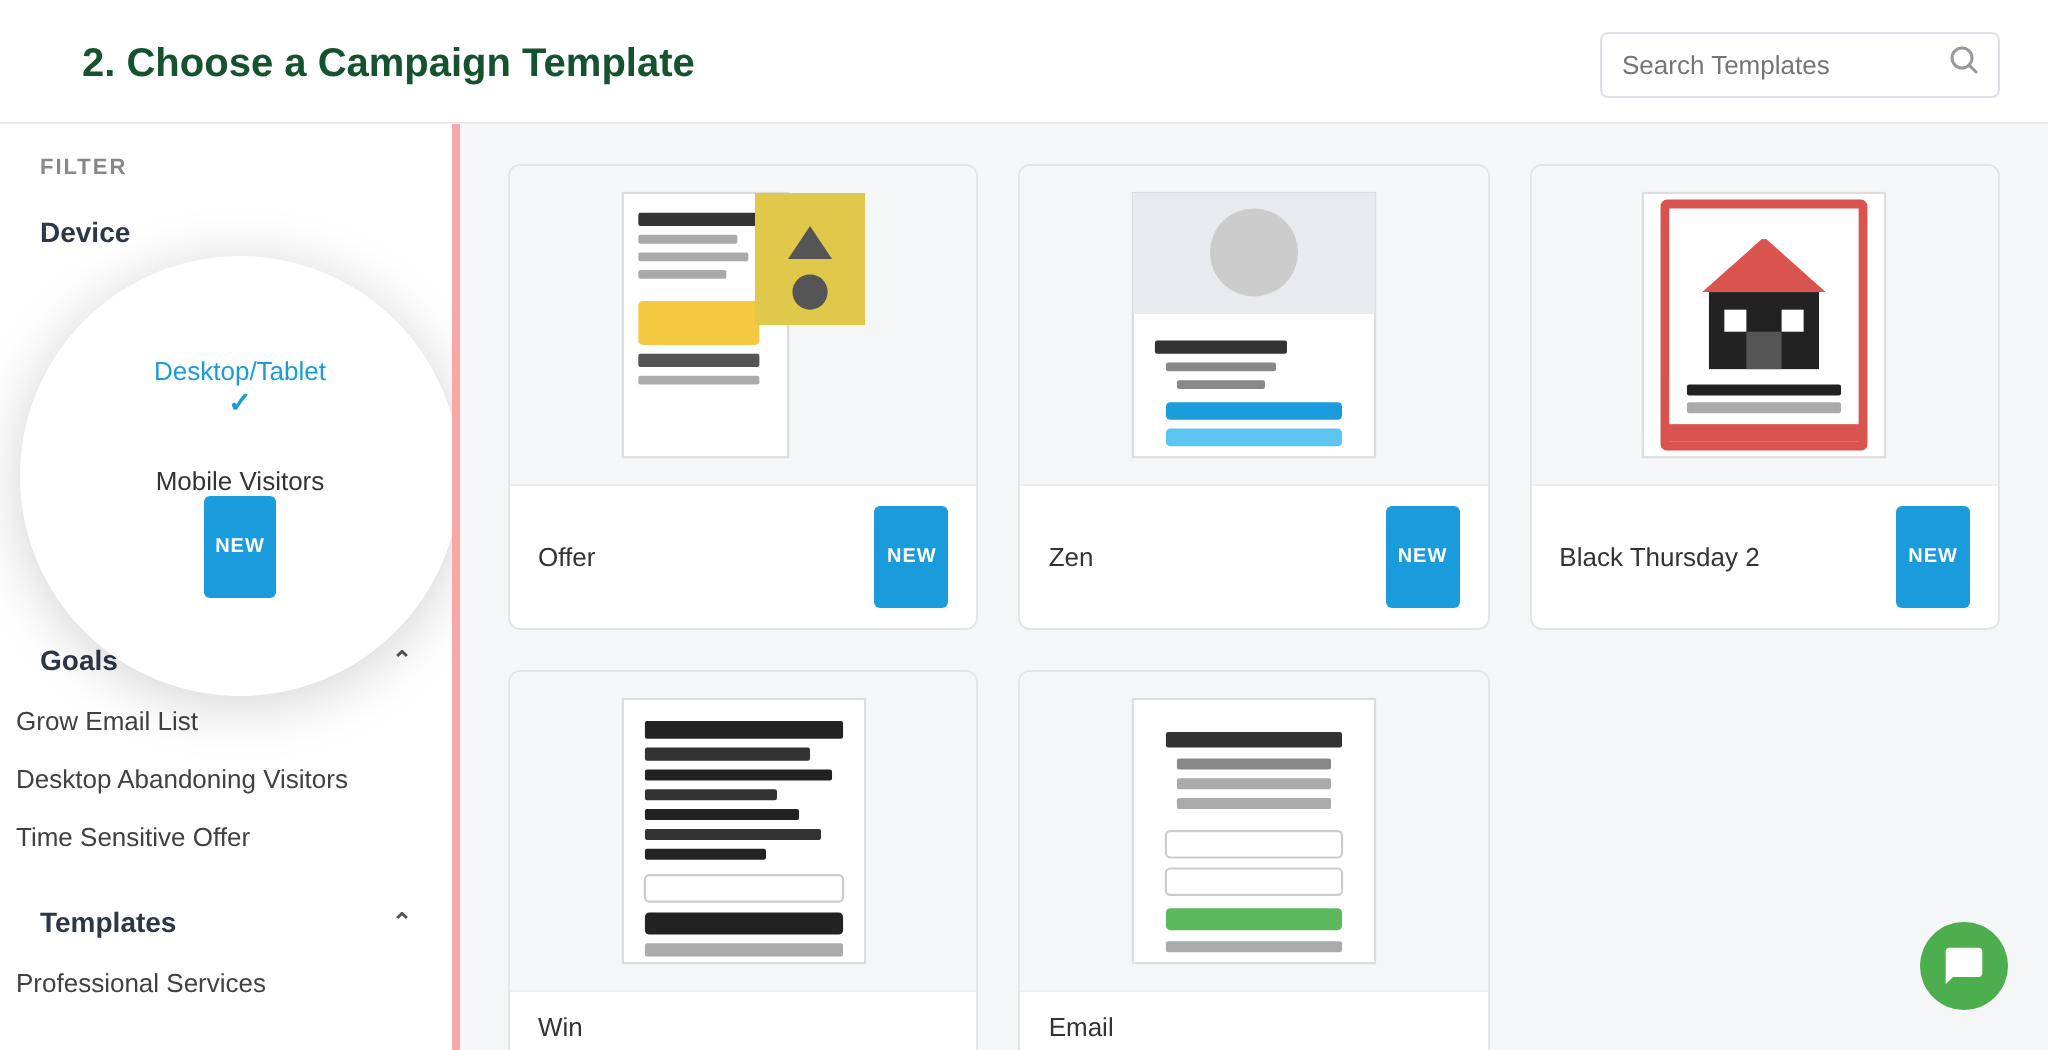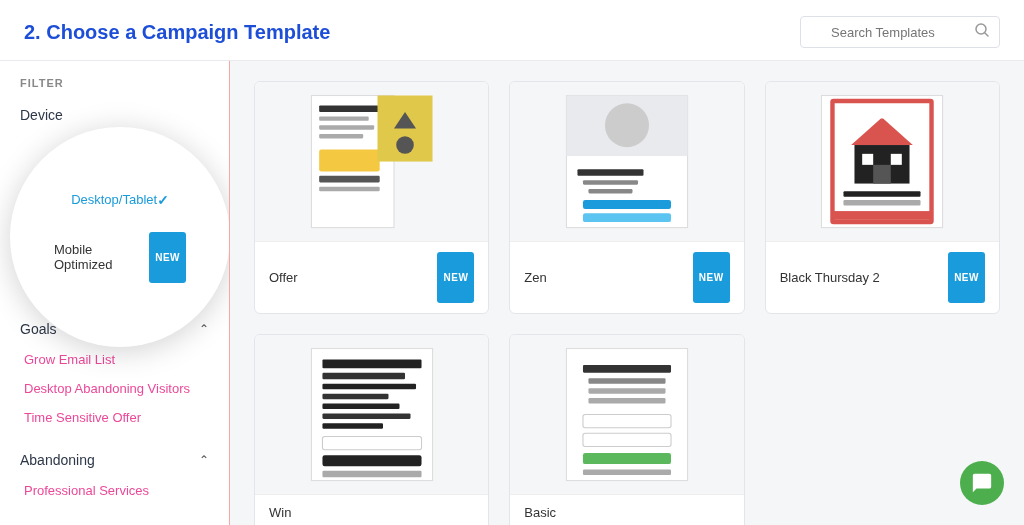--- a/index.html
+++ b/index.html
@@ -24,93 +24,93 @@
       align-items: center;
       justify-content: space-between;
       padding: 16px 24px 12px 24px;
       background: #fff;
       border-bottom: 1px solid #e8eaed;
     }
 
     .page-title {
       font-size: 20px;
       font-weight: 600;
-      color: #1d4ed8;
+      color: #14532d;
+      margin-left: 17px;
     }
 
     .search-box {
       display: flex;
       align-items: center;
       border: 1px solid #dde1e7;
       border-radius: 4px;
       padding: 6px 10px;
       background: #fff;
       gap: 6px;
       width: 200px;
     }
 
     .search-input {
       border: none;
       outline: none;
       font-size: 13px;
       color: #666;
       width: 100%;
       background: transparent;
-      margin-left: 20px;
     }
 
     .search-icon-svg {
       color: #999;
     }
 
     .main-content {
       display: flex;
       flex: 1;
       overflow: hidden;
     }
 
     
     .sidebar {
       width: 230px;
       min-width: 230px;
       background: #fff;
       padding: 16px 0;
-      border-right: 1px solid #fca5a5;
+      border-right: 4px solid #fca5a5;
       overflow-y: auto;
       position: relative;
     }
 
     .filter-label {
       font-size: 11px;
       font-weight: 700;
       color: #888;
       letter-spacing: 1px;
       padding: 0 20px 8px 20px;
       text-transform: uppercase;
     }
 
     .sidebar-section-title {
       font-size: 14px;
-      font-weight: 400;
+      font-weight: 700;
       color: #2d3748;
       padding: 10px 20px 8px 20px;
       display: flex;
       align-items: center;
       justify-content: space-between;
     }
 
     .chevron-icon {
       font-size: 12px;
       color: #555;
     }
 
     .sidebar-item {
-      padding: 7px 24px;
+      padding: 7px 8px;
       font-size: 13px;
-      color: #ec4899;
+      color: #404040;
       cursor: pointer;
     }
 
     
     .device-circle-overlay {
       position: absolute;
       top: 30px;
       left: 10px;
       width: 220px;
       height: 220px;
@@ -129,20 +129,21 @@
       width: 100%;
       padding: 10px 14px;
       font-size: 13px;
       cursor: pointer;
       border-radius: 4px;
       display: flex;
       align-items: center;
       justify-content: center;
       color: #1a9bdc;
       font-weight: 500;
+      flex-direction: column;
     }
 
     .device-option.selected {
       color: #1a9bdc;
     }
 
     .device-option.mobile {
       color: #333;
       font-weight: 400;
       margin-top: 4px;
@@ -264,38 +265,38 @@
         <div class="sidebar-section-title">
           <span>Device</span>
         </div>
 
         <div class="device-circle-overlay">
           <div class="device-option selected">
             <span>Desktop/Tablet</span>
             <span class="check-mark">✓</span>
           </div>
           <div class="device-option mobile">
-            <span>Mobile Optimized</span>
+            <span>Mobile Visitors</span>
             <span class="new-badge">NEW</span>
           </div>
         </div>
       </div>
 
       <div style="height: 180px;"></div>
 
       <div class="sidebar-section-title">
         <span>Goals</span>
         <span class="chevron-icon">⌃</span>
       </div>
       <div class="sidebar-item">Grow Email List</div>
       <div class="sidebar-item">Desktop Abandoning Visitors</div>
       <div class="sidebar-item">Time Sensitive Offer</div>
 
       <div class="sidebar-section-title" style="margin-top:10px;">
-        <span>Abandoning</span>
+        <span>Templates</span>
         <span class="chevron-icon">⌃</span>
       </div>
       <div class="sidebar-item">Professional Services</div>
 
     </div>
 
     <div class="template-grid-area">
       <div class="template-grid">
 
         <div class="template-card">
@@ -405,21 +406,21 @@
               <rect x="25" y="50" width="70" height="5" fill="#aaa" rx="1"></rect>
 
               <rect x="20" y="65" width="80" height="12" fill="white" stroke="#ccc" stroke-width="1" rx="2"></rect>
               <rect x="20" y="82" width="80" height="12" fill="white" stroke="#ccc" stroke-width="1" rx="2"></rect>
 
               <rect x="20" y="100" width="80" height="10" fill="#5cb85c" rx="2"></rect>
               <rect x="20" y="115" width="80" height="5" fill="#aaa" rx="1"></rect>
             </svg>
           </div>
           <div class="template-footer">
-            <span class="template-name">Basic</span>
+            <span class="template-name">Email</span>
           </div>
         </div>
 
 
       </div>
     </div>
   </div>
 </div>
 
 <div class="chat-bubble">

